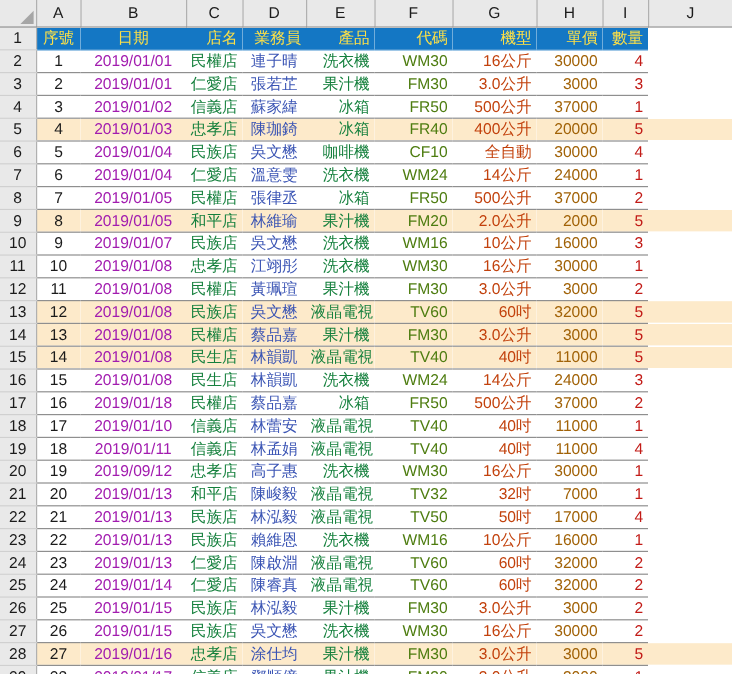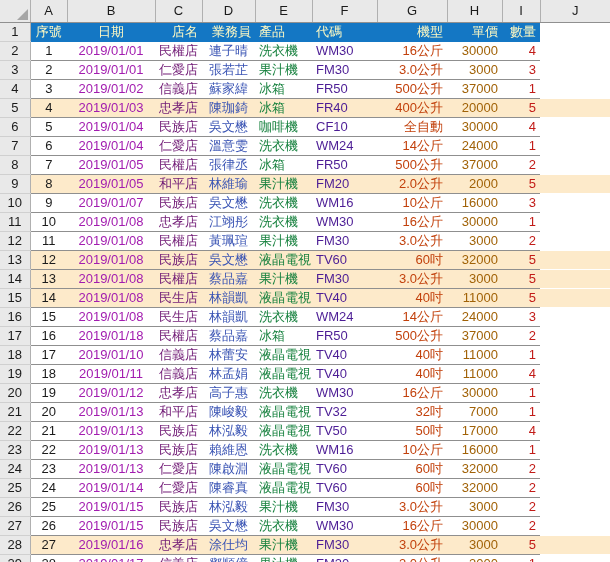--- a/index.html
+++ b/index.html
@@ -68,48 +68,48 @@
     white-space: nowrap;
     overflow: hidden;
     background: #ffffff;
   }
   tr.hl td.cell { background: #fdeaca; }
   tr.hl td.rownum { background: #e9e9e9; }
 
   
   tr.tablehead td.cell {
     background: #1477c4;
-    color: #fef9c3;
+    color: #fde047;
     border-bottom: 1px solid #1477c4;
   }
   tr.tablehead td.blank { background: #ffffff; border-bottom:1px solid #ffffff; }
 
   
   col.c-a { width: 37px; }
   col.c-b { width: 88px; }
   col.c-c { width: 47px; }
   col.c-d { width: 53px; }
   col.c-e { width: 57px; }
   col.c-f { width: 65px; }
   col.c-g { width: 70px; }
   col.c-h { width: 55px; }
   col.c-i { width: 38px; }
   col.c-j { width: 70px; }
 
   
   .al-c { text-align: center; }
   .al-r { text-align: right; }
-  .al-l { text-align: left; }
+  .al-l { text-align: right; }
 
   .col-seq   { color: #1b1b1b; }
   .col-date  { color: #a21caf; }
-  .col-store { color: #701a75; }
+  .col-store { color: #15803d; }
   .col-staff { color: #3a54b4; text-align: center; }
   .col-prod  { color: #15803d; }
-  .col-code  { color: #4c1d95; }
+  .col-code  { color: #4d7c0f; }
   .col-model { color: #c2410c; }
   .col-price { color: #a16207; }
   .col-qty   { color: #c21b17; }
 
   td.blank { background:#ffffff; border-bottom: 1px solid #ffffff; }
 </style>
 </head>
 <body>
 
 <div id="sheet">
@@ -388,21 +388,21 @@
           <td class="cell al-l col-prod">液晶電視</td>
           <td class="cell al-l col-code">TV40</td>
           <td class="cell al-r col-model">40吋</td>
           <td class="cell al-r col-price">11000</td>
           <td class="cell al-r col-qty">4</td>
           <td class="cell blank"></td>
         </tr>
         <tr class="table-row">
           <td class="rownum">20</td>
           <td class="cell al-c col-seq">19</td>
-          <td class="cell al-c col-date">2019/01/12</td>
+          <td class="cell al-c col-date">2019/09/12</td>
           <td class="cell al-r col-store">忠孝店</td>
           <td class="cell al-r col-staff">高子惠</td>
           <td class="cell al-l col-prod">洗衣機</td>
           <td class="cell al-l col-code">WM30</td>
           <td class="cell al-r col-model">16公斤</td>
           <td class="cell al-r col-price">30000</td>
           <td class="cell al-r col-qty">1</td>
           <td class="cell blank"></td>
         </tr>
         <tr class="table-row">

